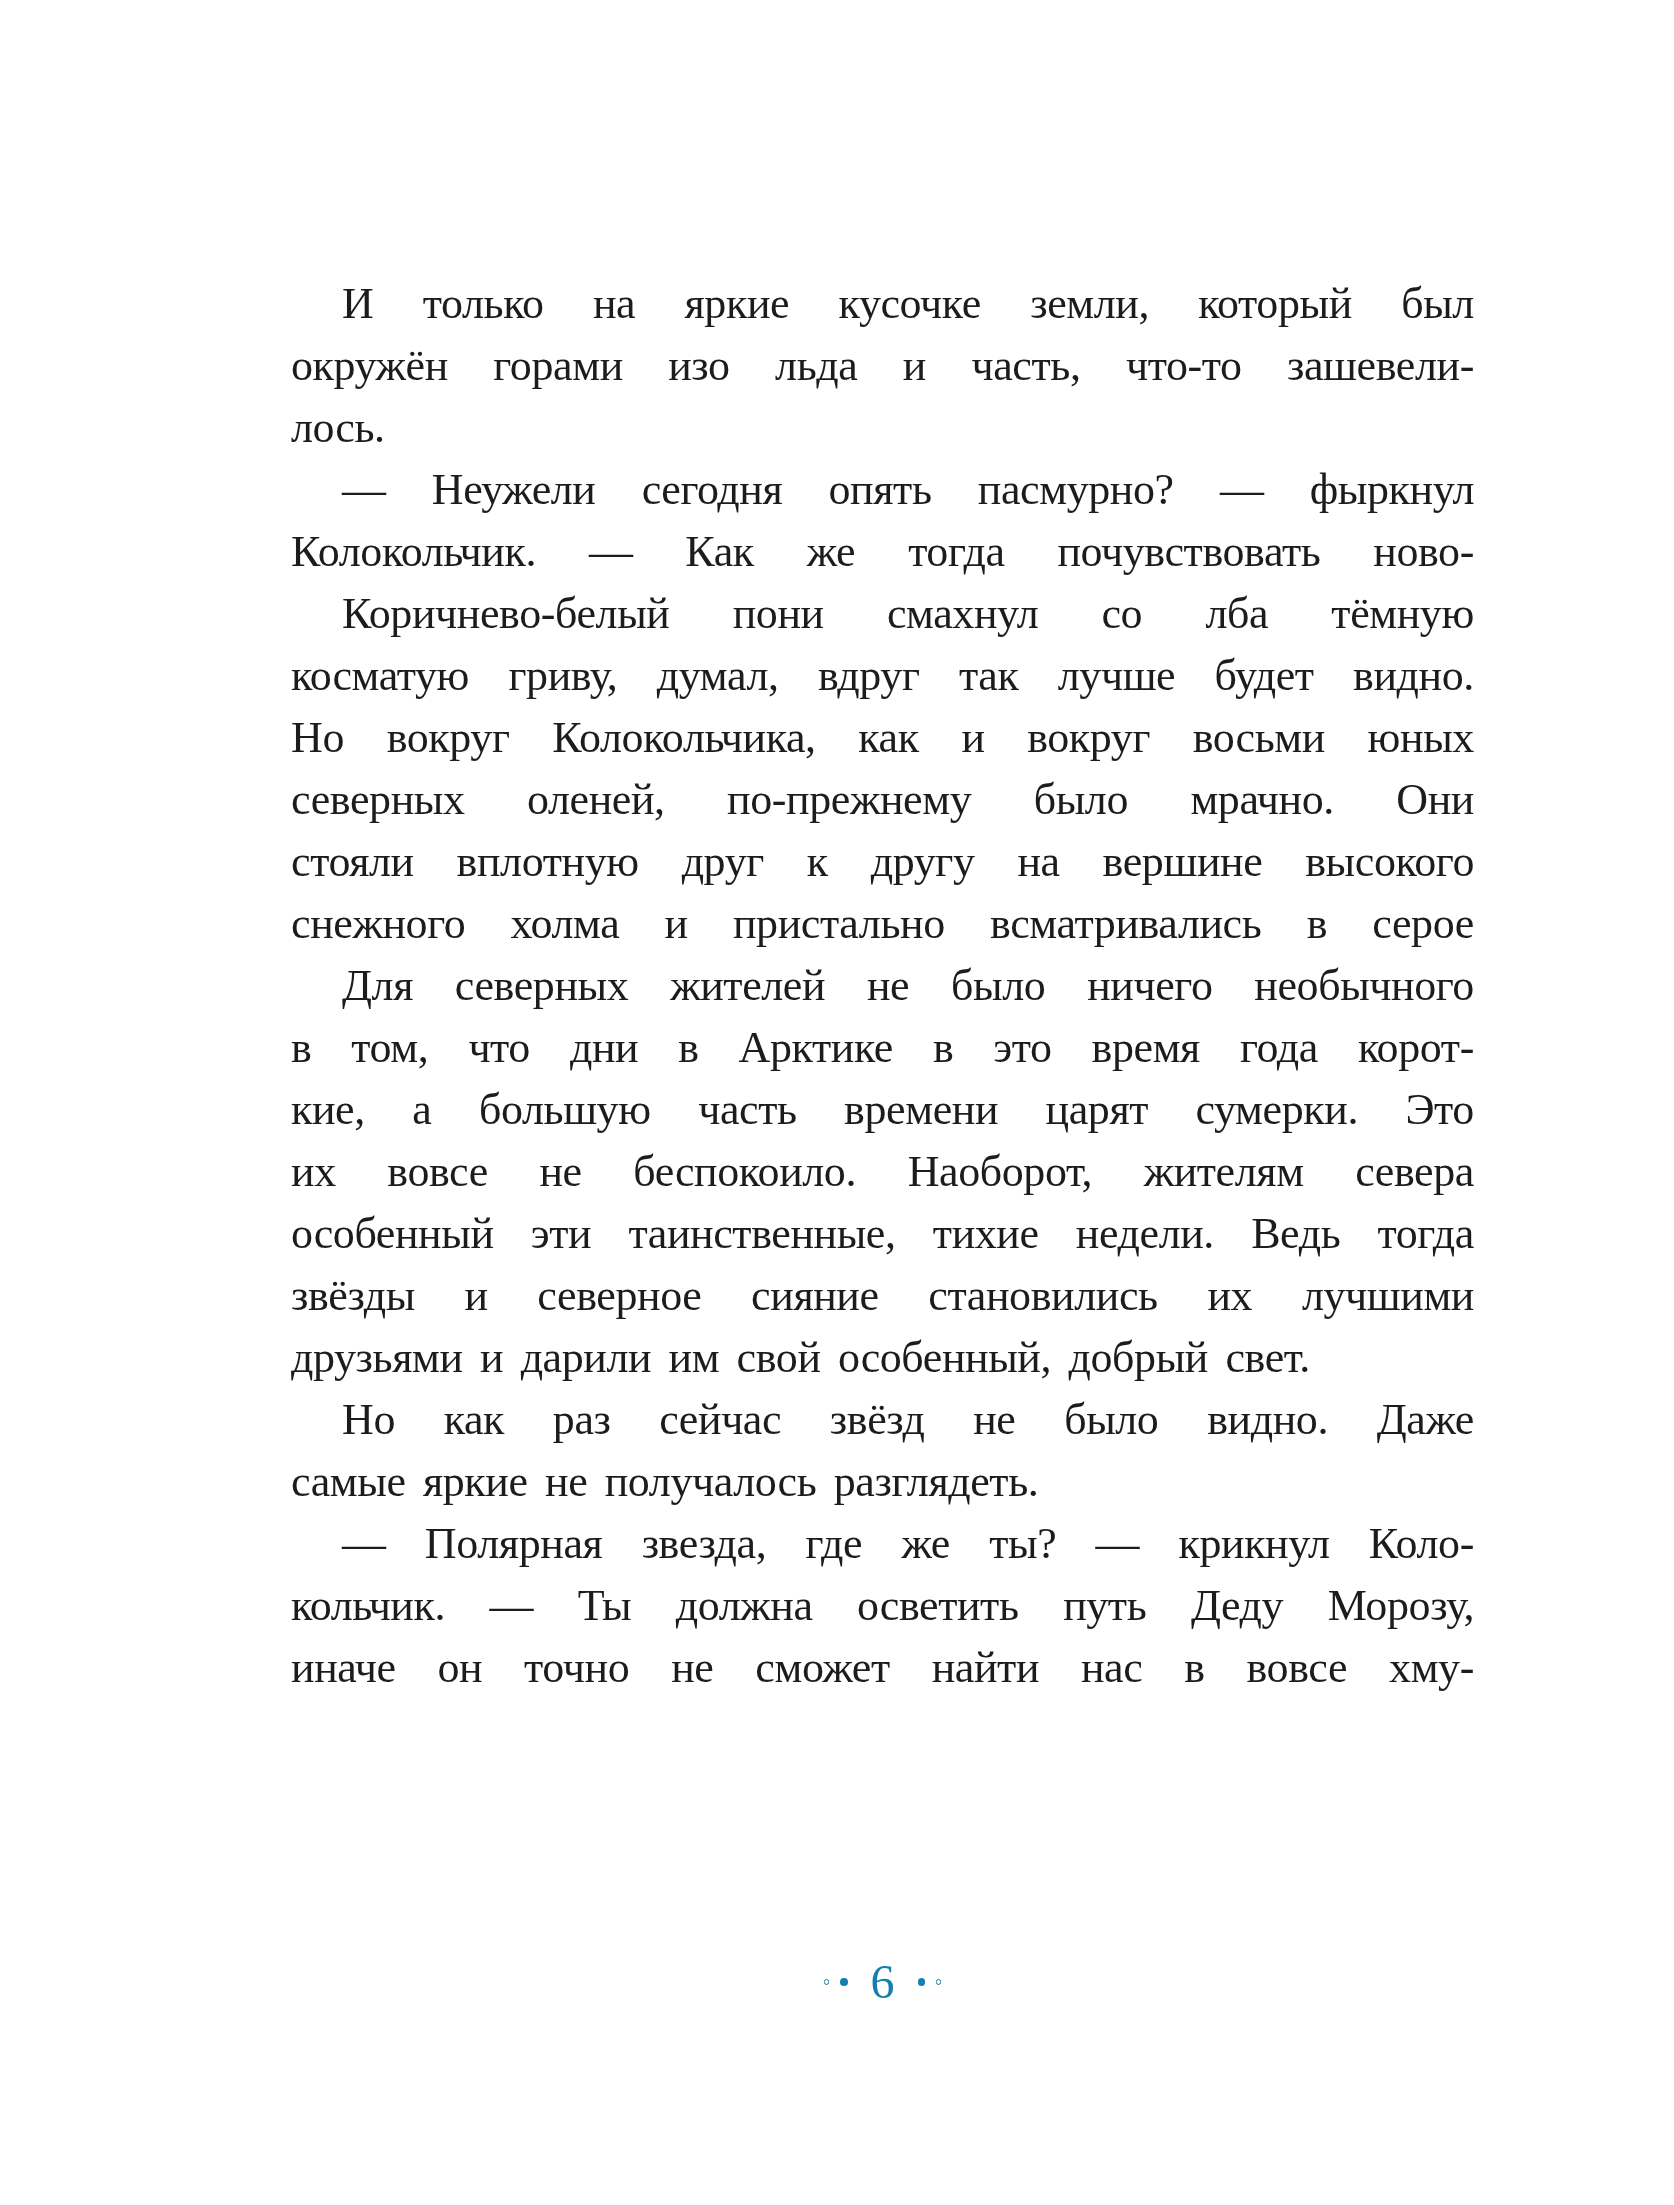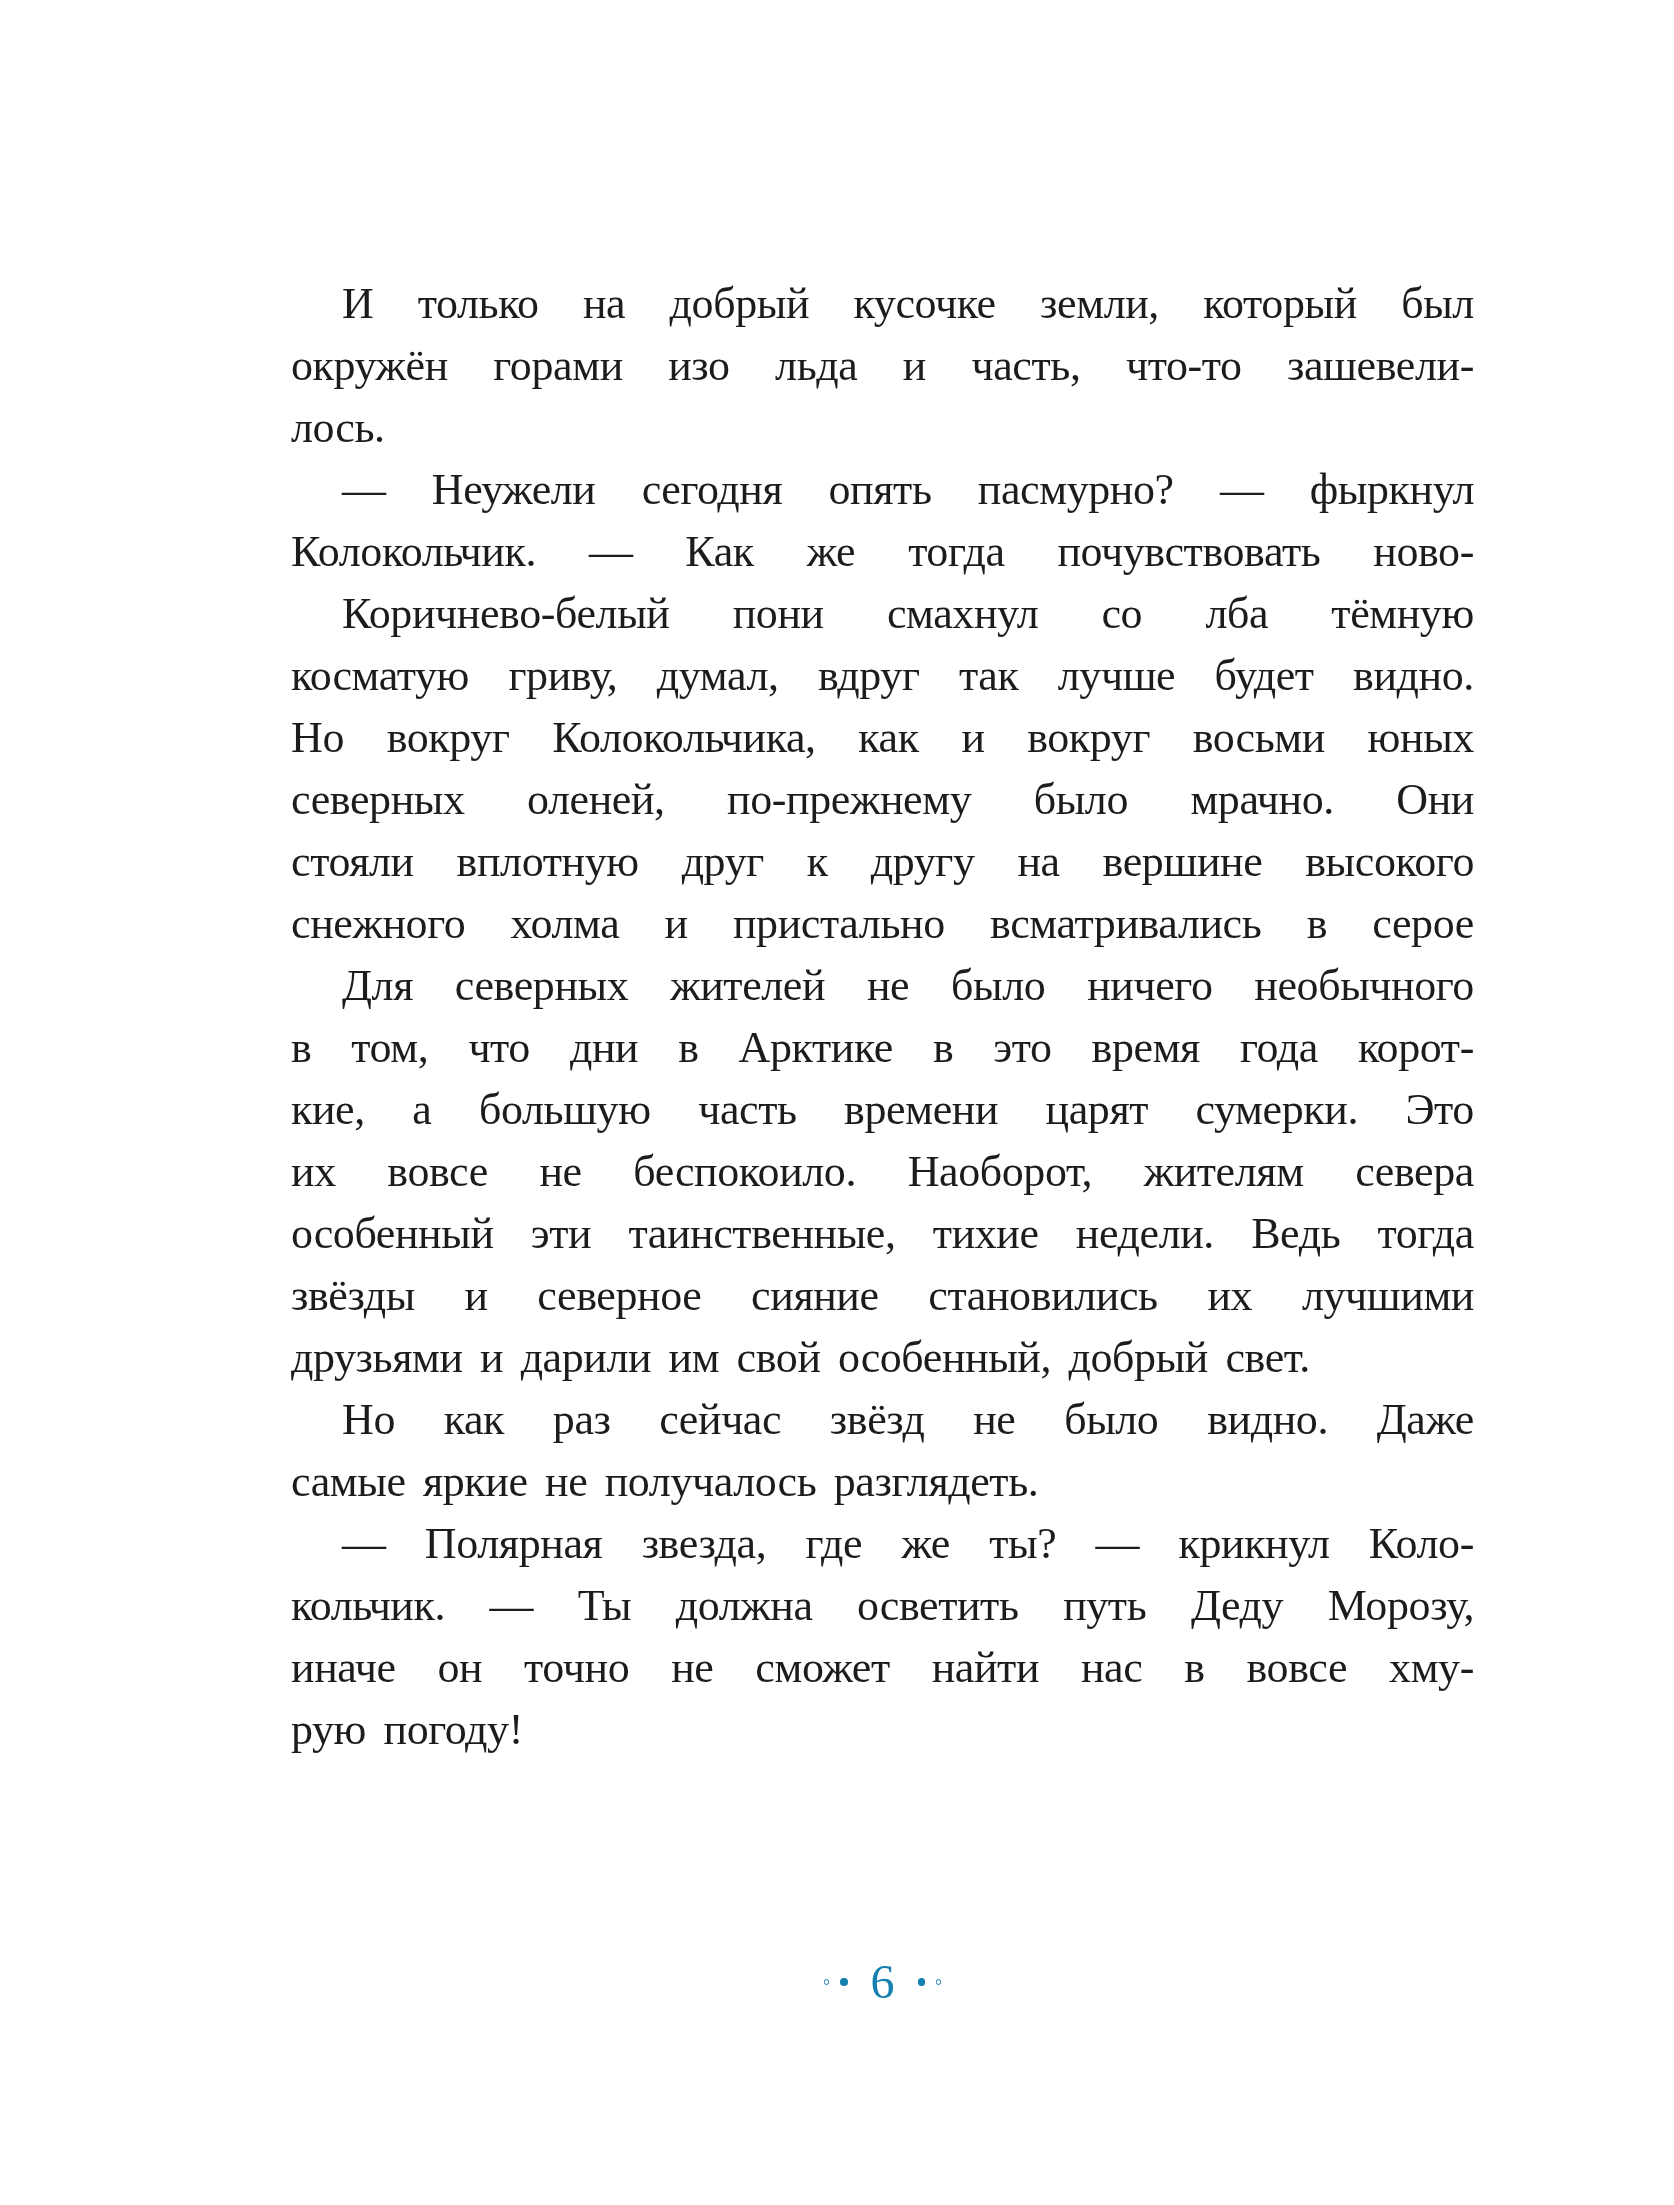--- a/index.html
+++ b/index.html
@@ -59,21 +59,21 @@
 </style>
 </head>
 <body>
 
 <div class="page" style="background: rgb(255, 255, 255); color: rgb(28, 28, 28);">
   <div class="text-block">
       <div class="line just indent">
         <span>И</span>
         <span>только</span>
         <span>на</span>
-        <span>добрый</span>
+        <span>яркие</span>
         <span>кусочке</span>
         <span>земли,</span>
         <span>который</span>
         <span>был</span>
       </div>
       <div class="line just">
         <span>окружён</span>
         <span>горами</span>
         <span>изо</span>
         <span>льда</span>
@@ -254,21 +254,20 @@
         <span>он</span>
         <span>точно</span>
         <span>не</span>
         <span>сможет</span>
         <span>найти</span>
         <span>нас</span>
         <span>в</span>
         <span>вовсе</span>
         <span>хму-</span>
       </div>
-      <div class="line">рую погоду!</div>
     </div>
   <div class="folio">
     <span class="ring" style="border-color: rgb(21, 128, 176);"></span>
     <span class="dot" style="background: rgb(21, 128, 176);"></span>
     <span class="num" style="color: rgb(21, 128, 176);">6</span>
     <span class="dot" style="background: rgb(21, 128, 176);"></span>
     <span class="ring" style="border-color: rgb(21, 128, 176);"></span>
   </div>
 </div>
 

